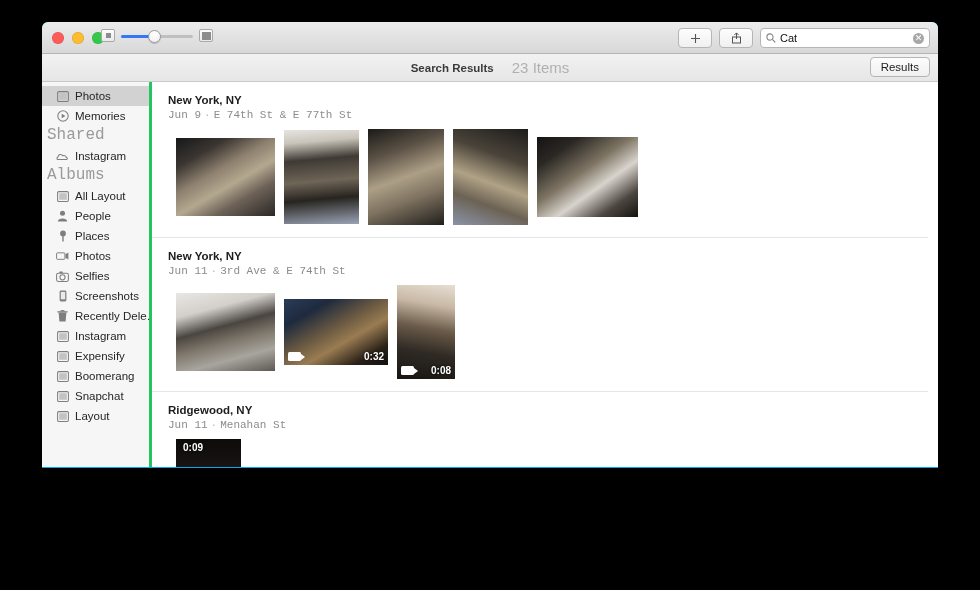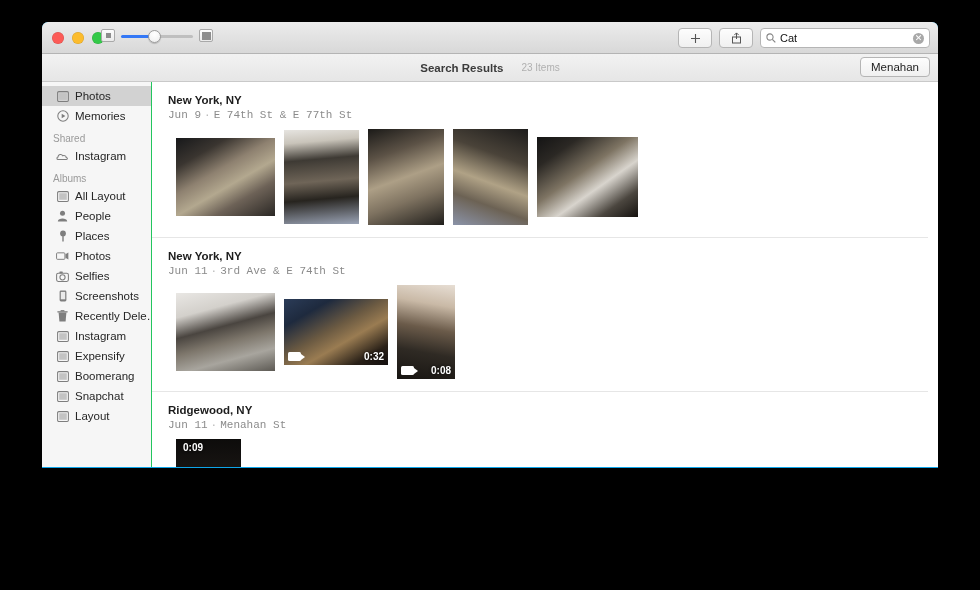--- a/index.html
+++ b/index.html
@@ -102,57 +102,57 @@
 
   
   #subbar {
     position: relative;
     height: 28px;
     background: linear-gradient(to bottom,#f2f2f2,#e6e6e6);
     border-bottom: 1px solid #c9c9c9;
     display: flex; align-items: center; justify-content: center; gap: 11px;
   }
   #subbar-title { font-size: 11.5px; font-weight: bold; color: #3b3b3b; }
-  #subbar-count { font-size: 10px; color: #b0b0b0; margin-left: 7px; }
+  #subbar-count { font-size: 15px; color: #b0b0b0; margin-left: 7px; }
   #cancel-button {
     position: absolute; right: 8px; top: 3px;
     height: 20px; padding: 0 10px; border-radius: 4px;
     background: linear-gradient(to bottom,#fdfdfd,#f0f0f0);
     border: 1px solid #b5b5b5;
     font-size: 11.5px; color: #1d1d1d;
     display: flex; align-items: center;
   }
 
   
   #body { display: flex; height: calc(100% - 61px); }
 
   
   #sidebar {
     width: 110px; flex: 0 0 110px;
     background: #f6f6f6;
-    border-right: 1px solid #22c55e;
+    border-right: 3px solid #22c55e;
     padding-top: 4px;
     overflow: hidden;
   }
   .side-row {
     display: flex; align-items: center;
     height: 20px; padding-left: 14px;
     font-size: 11.5px; color: #262626;
     gap: 6px;
   }
   .side-row.selected { background: #d2d2d2; }
   .side-row .sicon {
     width: 13px; height: 13px; flex: 0 0 13px;
     display: flex; align-items: center; justify-content: center;
     color: #7e7e7e;
   }
   .side-head {
-    font-size: 10px; color: #9a9a9a;
-    padding-left: 11px; height: 20px;
-    display: flex; align-items: flex-end; padding-bottom: 2px;
+    font-size: 16px; color: #9a9a9a;
+    padding-left: 5px; height: 20px;
+    display: flex; align-items: flex-end; padding-bottom: 2px; font-family: Liberation Mono, monospace;
   }
   .side-label { white-space: nowrap; overflow: hidden; }
 
   
   #content {
     flex: 1; background: #ffffff;
     overflow: hidden; position: relative;
   }
   .group { padding: 0 0 0 16px; }
   .group-divider { height:1px; background:#e6e6e6; margin: 0 10px 0 0; }
@@ -236,21 +236,21 @@
         </span>
         <span id="search-value">Cat</span>
         <span id="search-clear">✕</span>
       </div>
     </div>
   </div>
 
   <div id="subbar">
     <span id="subbar-title">Search Results</span>
     <span id="subbar-count">23 Items</span>
-    <div id="cancel-button">Menahan</div>
+    <div id="cancel-button">Results</div>
   </div>
 
   <div id="body">
     <div id="sidebar">
         <div class="side-row selected">
           <span class="sicon">
             <svg width="12" height="11" viewBox="0 0 12 11">
               <rect x="0.6" y="0.6" width="10.8" height="9.8" rx="1.2" stroke="#7e7e7e" stroke-width="1.05" fill="none"></rect>
               <rect x="2.2" y="2.2" width="7.6" height="6.6" fill="#c3c3c3"></rect>
             </svg>

